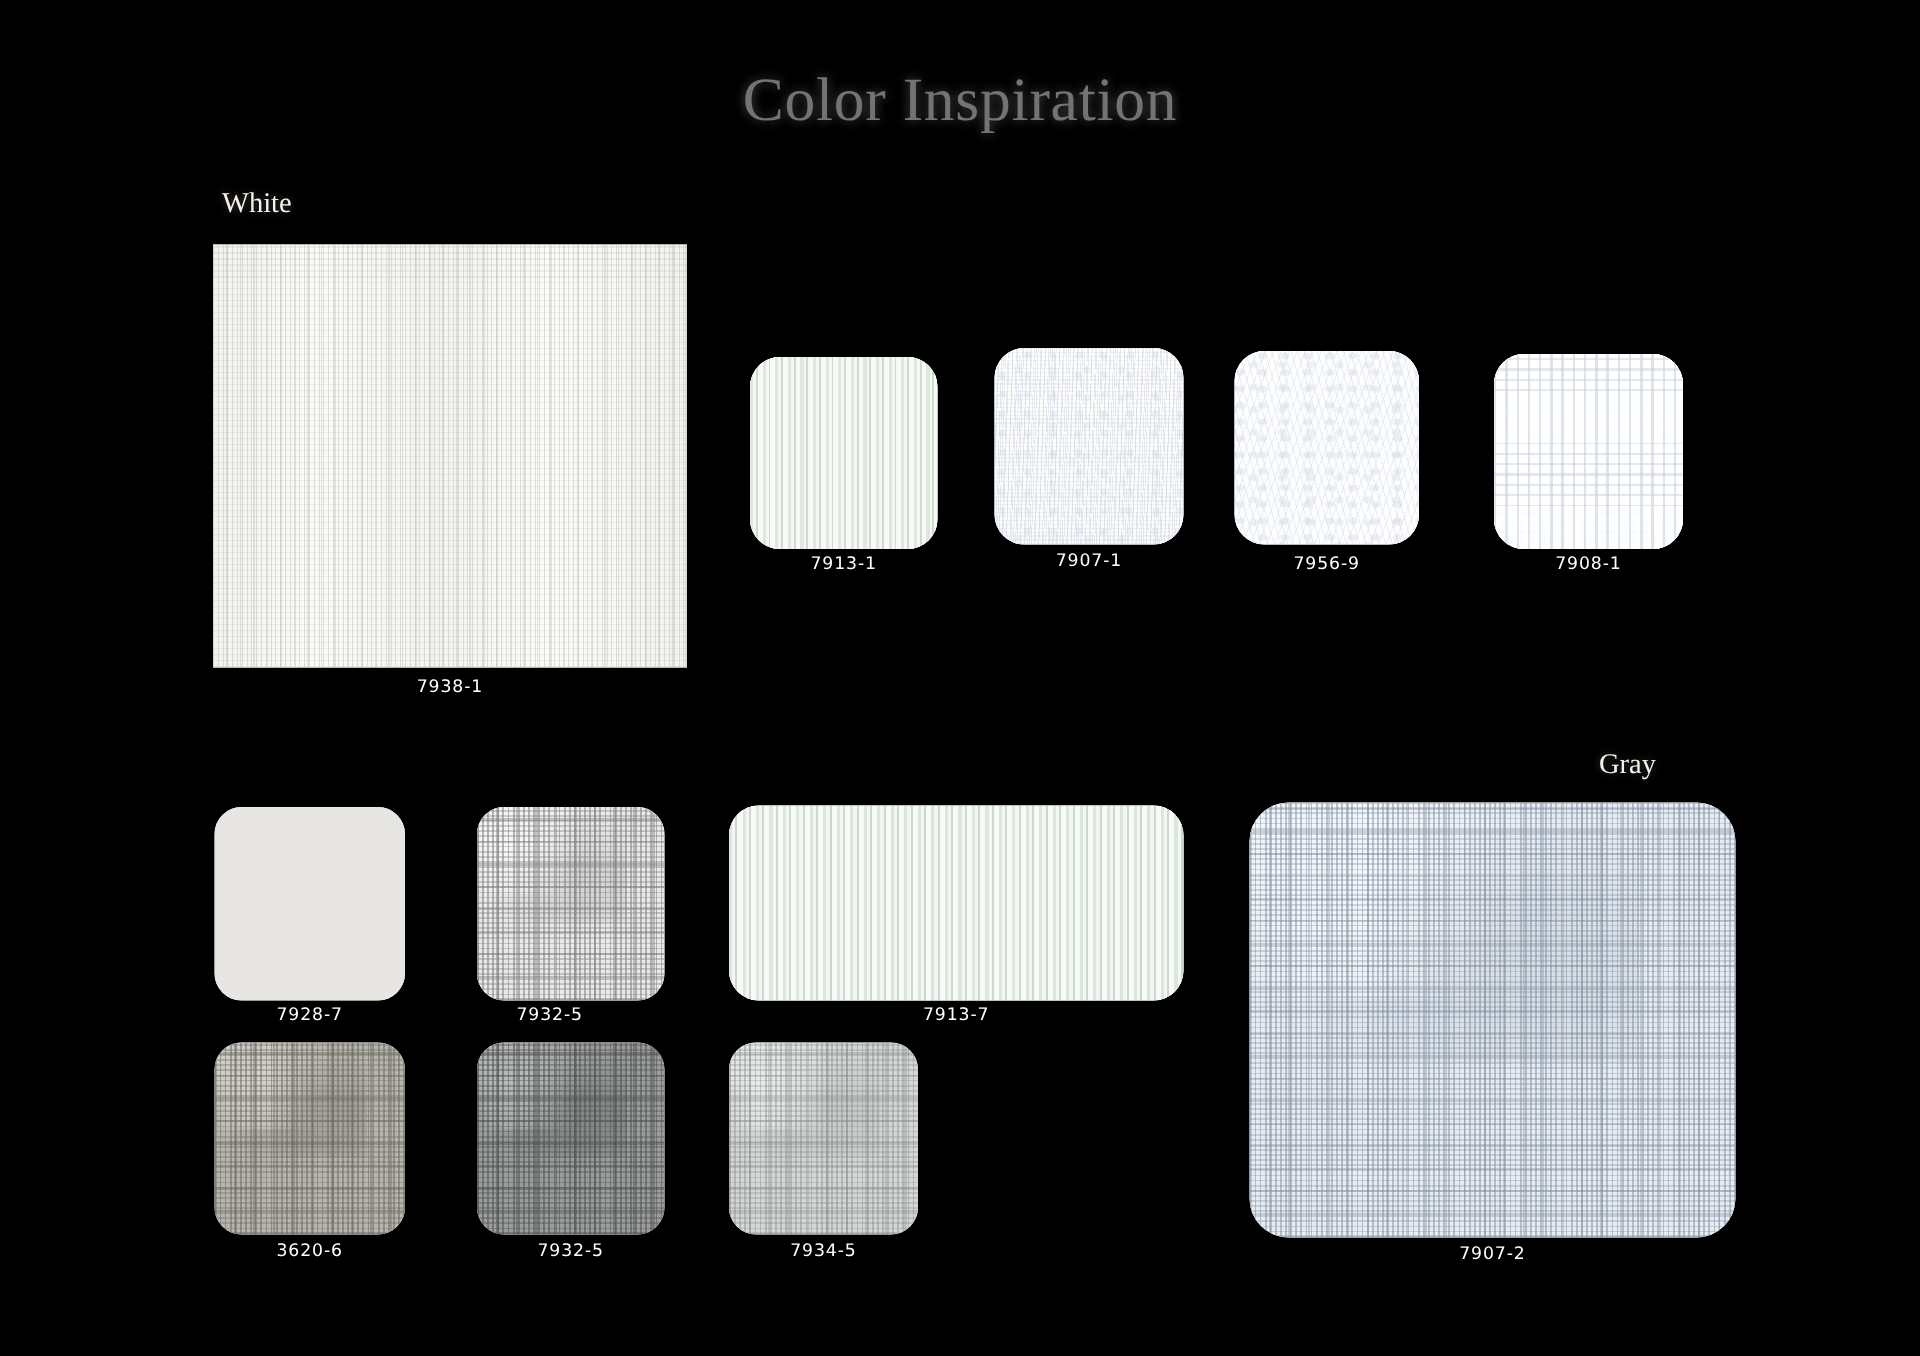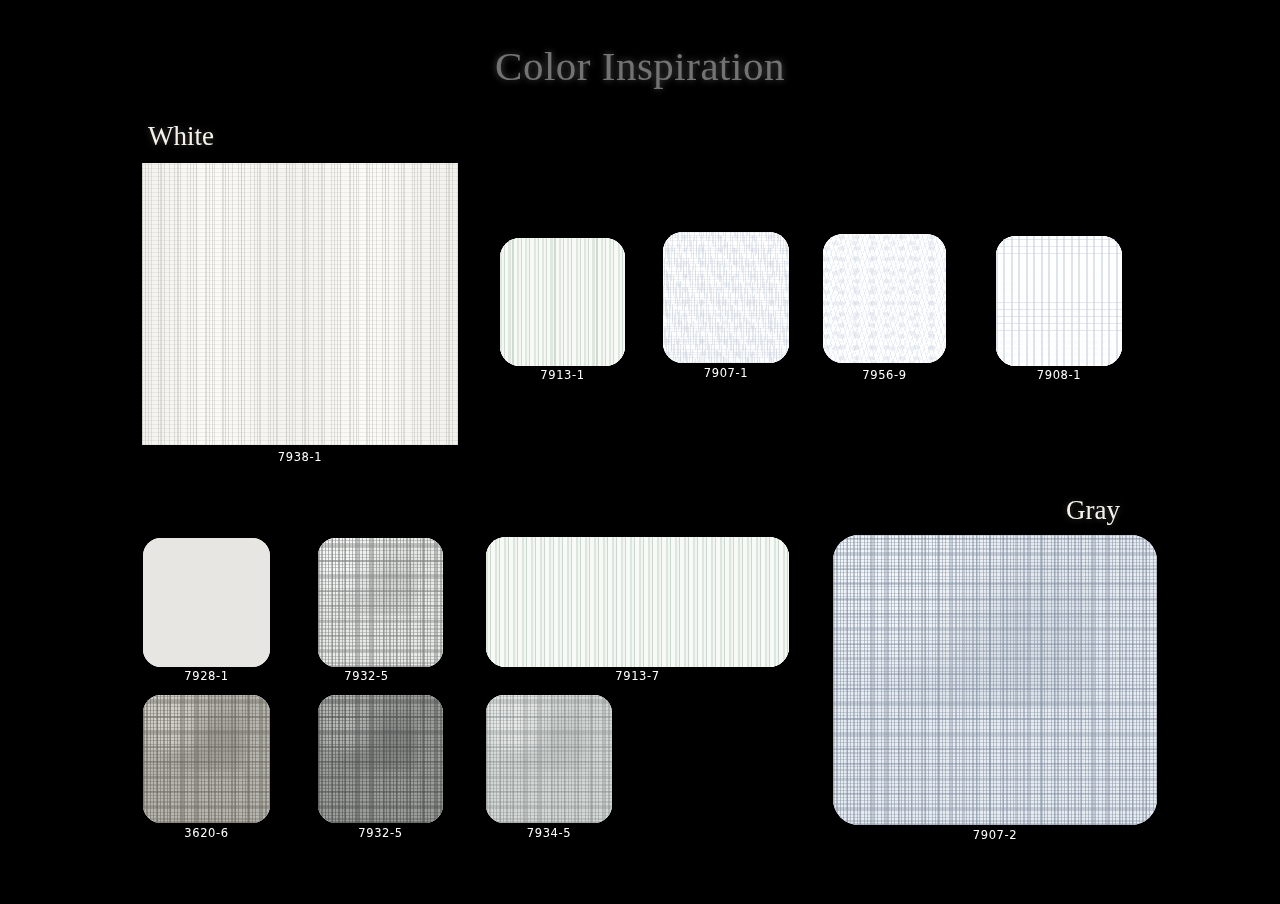--- a/index.html
+++ b/index.html
@@ -36,21 +36,21 @@
     letter-spacing: 0.5px;
     color: #737373;
     font-weight: 400;
     text-shadow: 0 0 7px rgba(255,255,255,0.30);
   }
 
   
   .group-label {
     position: absolute;
     font-family: "Liberation Serif", "DejaVu Serif", serif;
-    font-size: 27px;
+    font-size: 19px;
     line-height: 32px;
     color: #f6f2ea;
     font-weight: 400;
     text-shadow: 0 0 6px rgba(255,255,255,0.25);
     white-space: nowrap;
   }
   .group-label.white-label { left: 148px; top: 120px; }
   .group-label.gray-label  { left: 1066px; top: 494px; }
 
   
@@ -262,21 +262,21 @@
   <div class="swatch-caption" style="left:823px; top:368px; width:123px;">7956-9</div>
 
   <div class="swatch" style="left:996px; top:236px; width:126px; height:130px; border-radius:20px;">
     <div class="tex tex-7908-1"></div>
   </div>
   <div class="swatch-caption" style="left:996px; top:368px; width:126px;">7908-1</div>
 
   <div class="swatch" style="left:143px; top:538px; width:127px; height:129px; border-radius:18px;">
     <div class="tex tex-7928-1"></div>
   </div>
-  <div class="swatch-caption" style="left:143px; top:669px; width:127px;">7928-1</div>
+  <div class="swatch-caption" style="left:143px; top:669px; width:127px;">7928-7</div>
 
   <div class="swatch" style="left:318px; top:538px; width:125px; height:129px; border-radius:18px;">
     <div class="tex tex-weave tex-7932-5"></div>
   </div>
   <div class="swatch-caption" style="left:304px; top:669px; width:125px;text-align:center;">7932-5</div>
 
   <div class="swatch" style="left:486px; top:537px; width:303px; height:130px; border-radius:20px;">
     <div class="tex tex-stripe-sage-wide"></div>
   </div>
   <div class="swatch-caption" style="left:486px; top:669px; width:303px;">7913-7</div>

